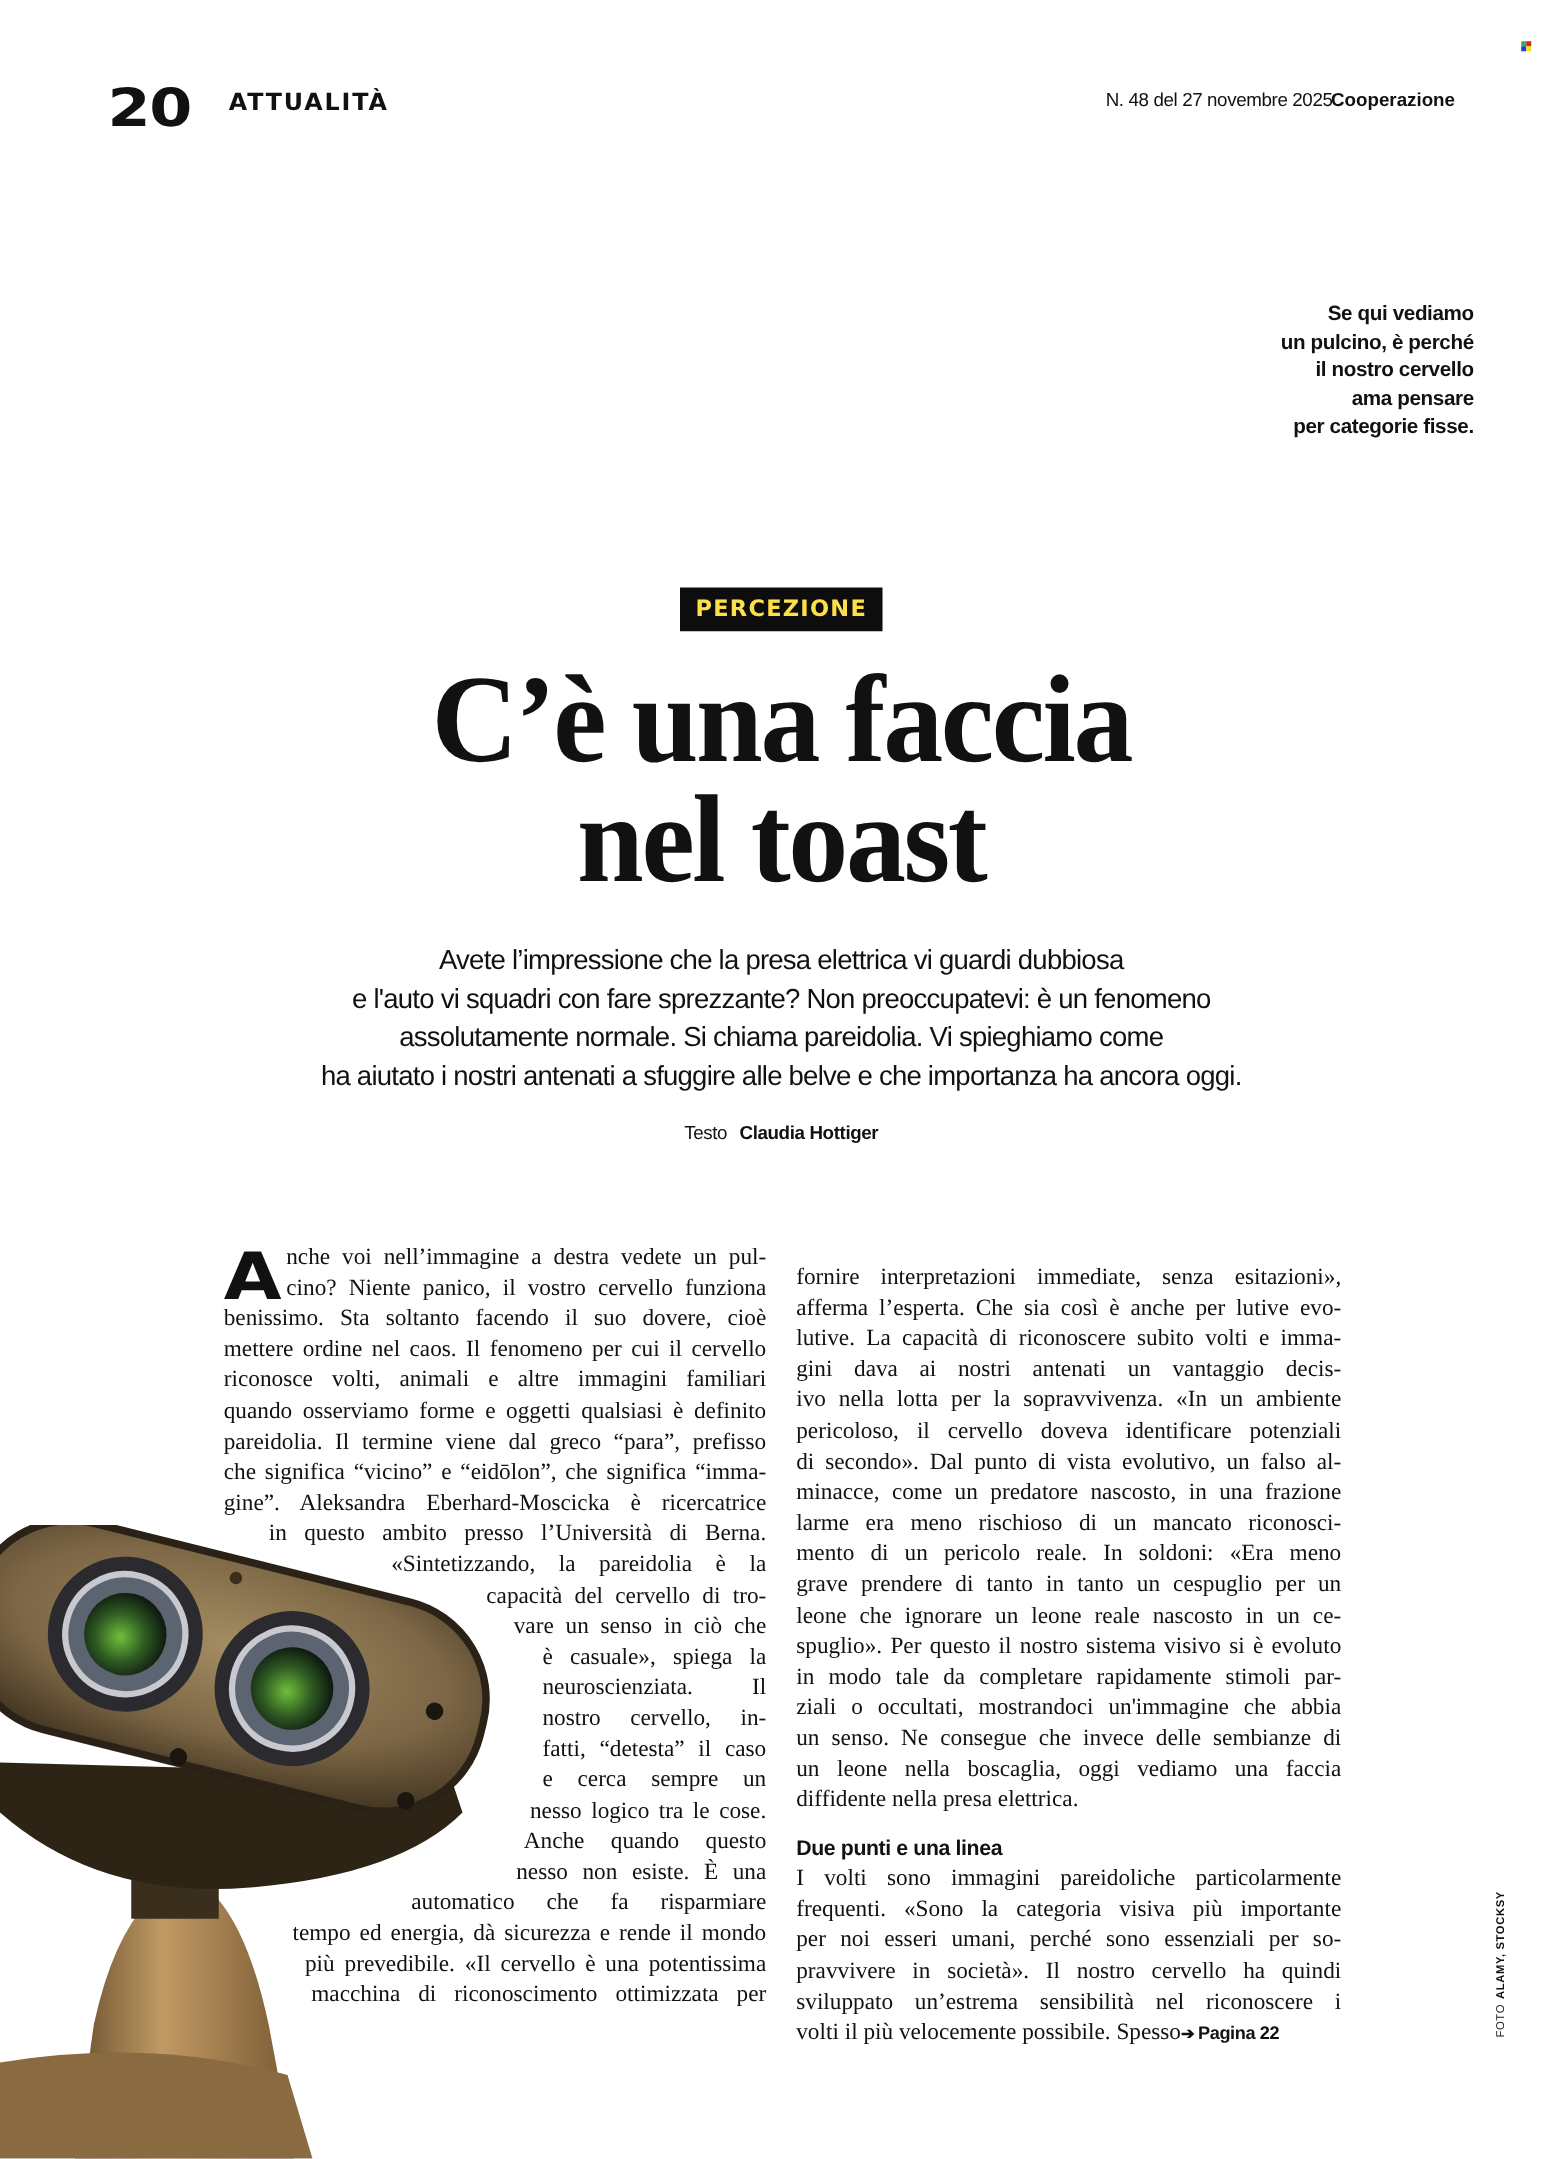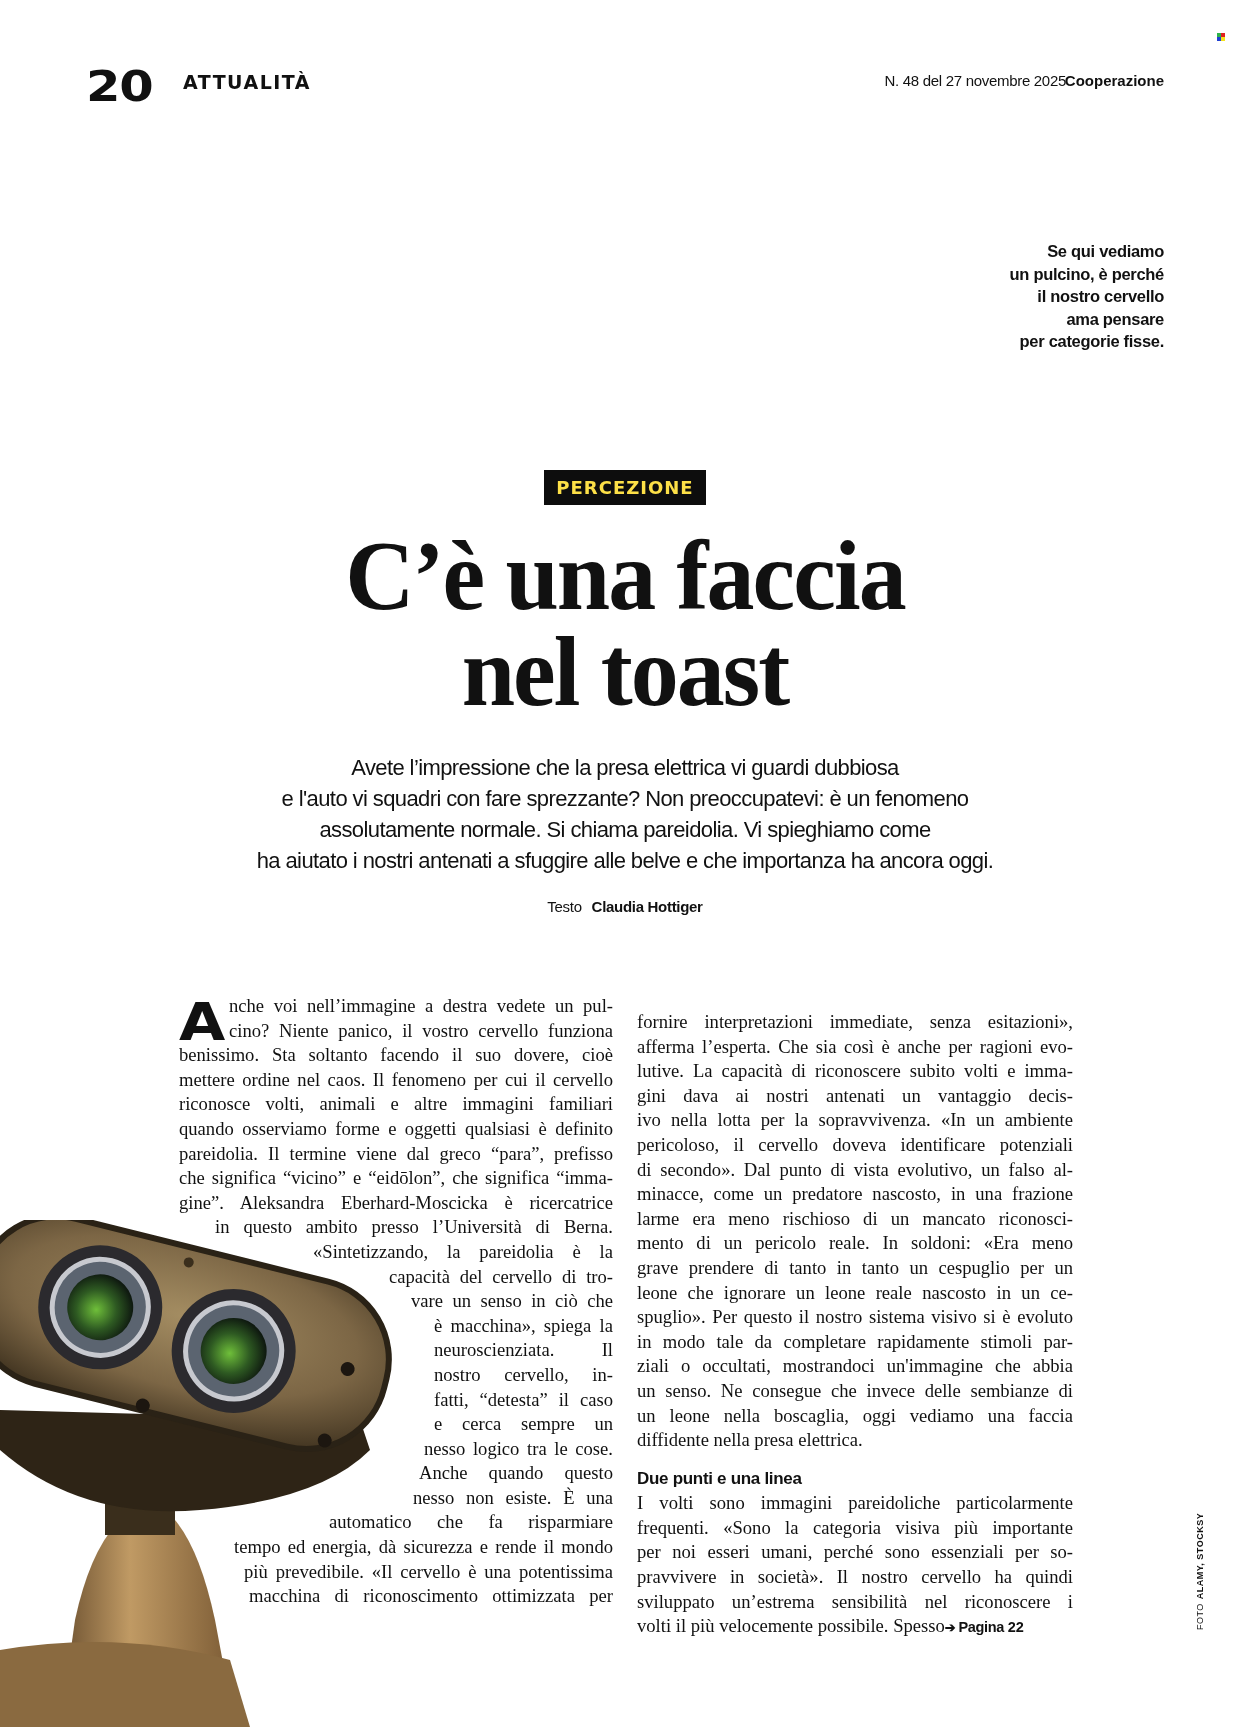--- a/index.html
+++ b/index.html
@@ -8,21 +8,21 @@
 
     .corner-mark { position: absolute; left: 1217px; top: 33px; width: 8px; height: 8px; }
     .corner-mark span { position: absolute; width: 4px; height: 4px; }
 
     .page-number { position: absolute; left: 86px; top: 66px; font-family: "DejaVu Sans", sans-serif; font-weight: 900; font-size: 42px; letter-spacing: -1px; line-height: 1; transform: scaleX(1.18); transform-origin: left; }
     .section-label { position: absolute; left: 183px; top: 73px; font-family: "DejaVu Sans", sans-serif; font-weight: 700; font-size: 19px; letter-spacing: 1.5px; line-height: 1; }
 
     .issue-info { position: absolute; right: 184px; top: 73px; font-family: "Liberation Sans", sans-serif; font-size: 15px; line-height: 1; letter-spacing: -0.3px; text-align: center; }
     .brand { position: absolute; right: 86px; top: 73px; font-family: "Liberation Sans", sans-serif; font-weight: 700; font-size: 15px; line-height: 1; }
 
-    .caption { position: absolute; right: 86px; top: 240px; width: 240px; text-align: right; font-family: "Liberation Sans", sans-serif; font-weight: 700; font-size: 16.5px; line-height: 22.5px; letter-spacing: -0.3px; }
+    .caption { position: absolute; right: 71px; top: 240px; width: 240px; text-align: right; font-family: "Liberation Sans", sans-serif; font-weight: 700; font-size: 16.5px; line-height: 22.5px; letter-spacing: -0.3px; }
 
     .kicker-wrap { position: absolute; left: 0; width: 1250px; top: 470px; text-align: center; }
     .kicker { display: inline-block; background: #0d0d0d; color: #fde047; font-family: "DejaVu Sans", sans-serif; font-weight: 700; font-size: 18px; letter-spacing: 1px; padding: 7px 12px 7px 12px; line-height: 21px; }
 
     .headline { position: absolute; left: 0; width: 1250px; top: 528px; text-align: center; font-family: "Liberation Serif", serif; font-size: 100px; line-height: 96px; letter-spacing: -2px; transform: scaleX(0.96); }
 
     .lead { position: absolute; left: 150px; width: 950px; top: 752px; text-align: center; font-family: "Liberation Sans", sans-serif; font-size: 22px; line-height: 31px; letter-spacing: -0.6px; }
     .lead span { display: block; }
 
     .byline { position: absolute; left: 0; width: 1250px; top: 898px; text-align: center; font-family: "Liberation Sans", sans-serif; font-size: 15px; letter-spacing: -0.3px; }
@@ -143,37 +143,37 @@
   <span class="ln">mettere ordine nel caos. Il fenomeno per cui il cervello</span>
   <span class="ln">riconosce volti, animali e altre immagini familiari</span>
   <span class="ln">quando osserviamo forme e oggetti qualsiasi è definito</span>
   <span class="ln">pareidolia. Il termine viene dal greco “para”, prefisso</span>
   <span class="ln">che significa “vicino” e “eidōlon”, che significa “imma-</span>
   <span class="ln">gine”. Aleksandra Eberhard-Moscicka è ricercatrice</span>
   <span class="ln" style="padding-left:36px">in questo ambito presso l’Università di Berna.</span>
   <span class="ln" style="padding-left:134px">«Sintetizzando, la pareidolia è la</span>
   <span class="ln" style="padding-left:210px">capacità del cervello di tro-</span>
   <span class="ln" style="padding-left:232px">vare un senso in ciò che</span>
-  <span class="ln" style="padding-left:255px">è macchina», spiega la</span>
+  <span class="ln" style="padding-left:255px">è casuale», spiega la</span>
   <span class="ln" style="padding-left:255px">neuroscienziata. Il</span>
   <span class="ln" style="padding-left:255px">nostro cervello, in-</span>
   <span class="ln" style="padding-left:255px">fatti, “detesta” il caso</span>
   <span class="ln" style="padding-left:255px">e cerca sempre un</span>
   <span class="ln" style="padding-left:245px">nesso logico tra le cose.</span>
   <span class="ln" style="padding-left:240px">Anche quando questo</span>
   <span class="ln" style="padding-left:234px">nesso non esiste. È una</span>
   <span class="ln" style="padding-left:150px">automatico che fa risparmiare</span>
   <span class="ln" style="padding-left:55px">tempo ed energia, dà sicurezza e rende il mondo</span>
   <span class="ln" style="padding-left:65px">più prevedibile. «Il cervello è una potentissima</span>
   <span class="ln" style="padding-left:70px">macchina di riconoscimento ottimizzata per</span>
 </div>
 
 <div class="col col-right">
   <span class="ln">fornire interpretazioni immediate, senza esitazioni»,</span>
-  <span class="ln">afferma l’esperta. Che sia così è anche per ragioni evo-</span>
+  <span class="ln">afferma l’esperta. Che sia così è anche per lutive evo-</span>
   <span class="ln">lutive. La capacità di riconoscere subito volti e imma-</span>
   <span class="ln">gini dava ai nostri antenati un vantaggio decis-</span>
   <span class="ln">ivo nella lotta per la sopravvivenza. «In un ambiente</span>
   <span class="ln">pericoloso, il cervello doveva identificare potenziali</span>
   <span class="ln">di secondo». Dal punto di vista evolutivo, un falso al-</span>
   <span class="ln">minacce, come un predatore nascosto, in una frazione</span>
   <span class="ln">larme era meno rischioso di un mancato riconosci-</span>
   <span class="ln">mento di un pericolo reale. In soldoni: «Era meno</span>
   <span class="ln">grave prendere di tanto in tanto un cespuglio per un</span>
   <span class="ln">leone che ignorare un leone reale nascosto in un ce-</span>

